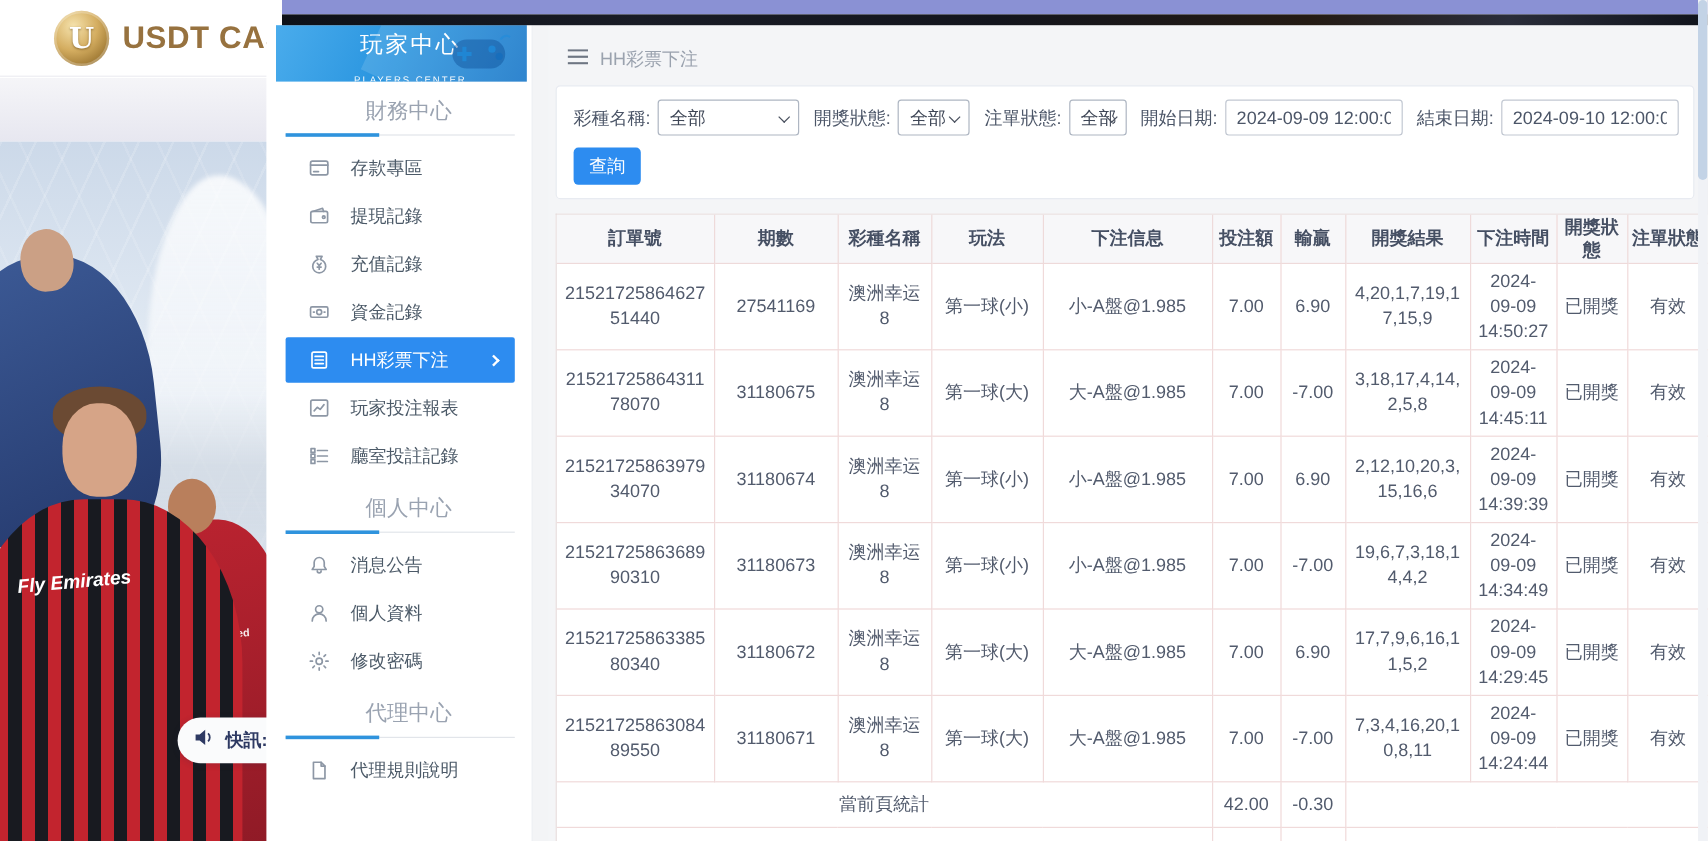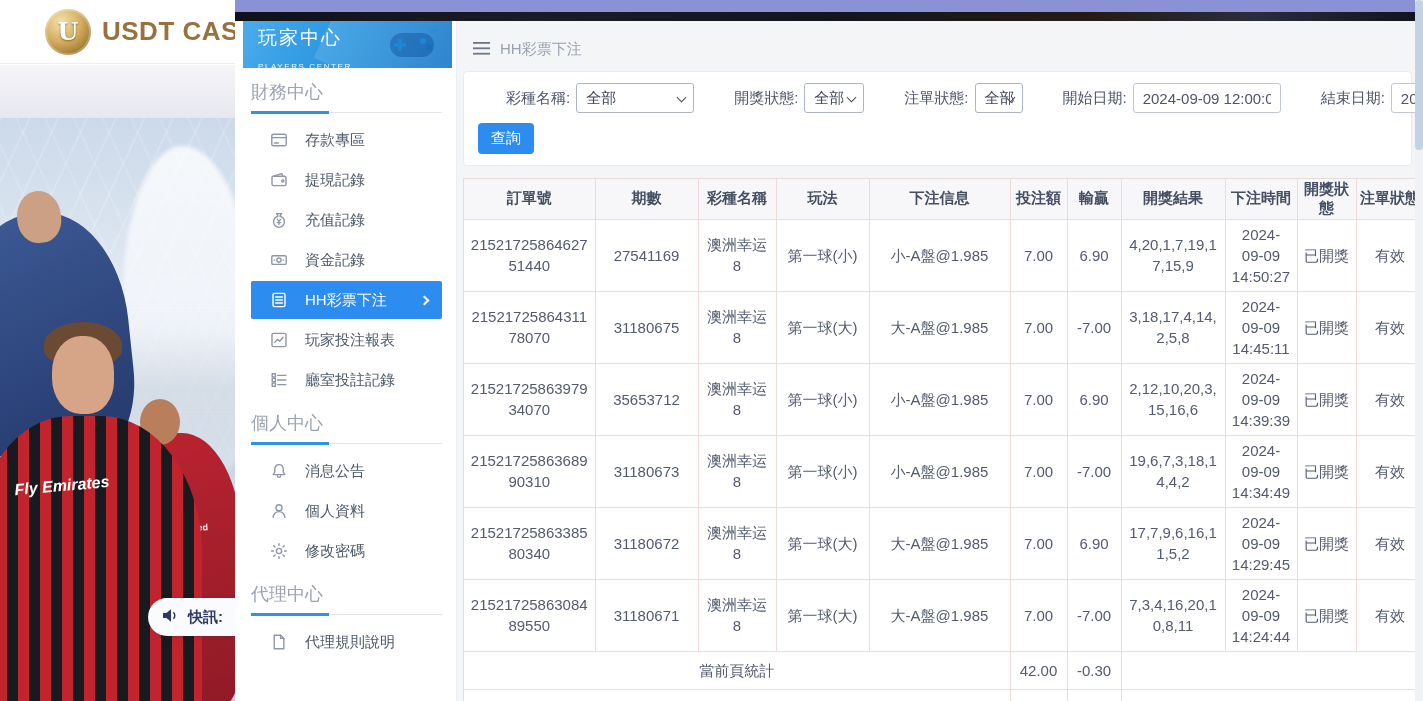--- a/index.html
+++ b/index.html
@@ -40,21 +40,21 @@
   .ticker { position:absolute; left:148px; top:598px; width:87px; height:38px; background:#fafbfc; border-radius:19px 0 0 19px;
     box-shadow:0 1px 5px rgba(30,40,70,.18); display:flex; align-items:center; gap:8px; padding-left:13px; z-index:4; }
   .ticker-label { font-size:15px; font-weight:bold; color:#2e3a63; }
 
   
   .strip-purple { position:absolute; left:235px; right:0; top:0; height:12px; background:#8a91d4; z-index:6; }
   .strip-dark { position:absolute; left:235px; right:0; top:12px; height:9px; z-index:6;
     background:linear-gradient(90deg,#0e1118,#191c26 25%,#13151d 50%,#241b14 72%,#2a2d3a 86%,#10131b); }
 
   
-  .sidebar { position:absolute; left:235px; top:21px; bottom:0; width:222px; background:#fff; z-index:5; border-right:1px solid #eceef2; }
+  .sidebar { position:absolute; left:222px; top:21px; bottom:0; width:222px; background:#fff; z-index:5; border-right:1px solid #eceef2;text-align:center; }
   .ps-header { margin:0 4px 8px 8px; height:47px; position:relative; overflow:hidden; color:#fff; padding:6px 0 0 15px;
     background:linear-gradient(115deg,#4aacec 0%,#2b96e0 45%,#1173c7 100%); }
   .ps-header::before { content:''; position:absolute; right:-30px; top:-46px; width:150px; height:120px; background:rgba(255,255,255,.13); transform:rotate(25deg); }
   .ps-title { font-size:19px; letter-spacing:2px; line-height:22px; }
   .ps-sub { font-size:8px; letter-spacing:1.6px; opacity:.95;margin-top:13px; }
   .ps-controller { position:absolute; right:12px; top:6px; }
   .sec-title { margin:12px 0 0 16px; font-size:18px; color:#9aa3b1; }
   .sec-underline { margin:8px 14px 8px 16px; height:1px; background:#e2e5ea; position:relative; }
   .sec-underline i { position:absolute; left:0; top:-1px; width:78px; height:3px; background:#2f93dd; display:block; }
   .menu-item { margin:2px 14px 0 16px; height:38px; display:flex; align-items:center; padding-left:19px; gap:17px; border-radius:2px; cursor:pointer; }
@@ -64,21 +64,21 @@
   .menu-item.active { background:#2d8cf0; }
   .menu-item.active .mi-label { color:#fff; }
   .menu-item.active .mi-icon { color:#fff; }
   .mi-chev { margin-left:auto; margin-right:14px; width:7px; height:7px; border-top:2px solid #fff; border-right:2px solid #fff; transform:rotate(45deg); }
 
   
   .main { position:absolute; left:457px; top:21px; right:0; bottom:0; background:#f4f5f7; }
   .breadcrumb { display:flex; align-items:center; gap:10px; padding:15px 0 0 16px; color:#9aa2ae; font-size:15px; height:41px; }
   .filter-card { margin:9px 11px 0 6px; background:#fff; border:1px solid #e8ebf1; border-radius:4px; padding:11px 14px; }
   .filter-row { display:flex; align-items:center; font-size:15px; color:#4c5668; white-space:nowrap; }
-  .f-label { margin-right:6px;margin-left:28px; }
+  .f-label { margin-right:6px; }
   .select-box { position:relative; display:inline-flex; align-items:center; border:1px solid #aeb6c2; border-radius:3px; height:30px; background:#fff; padding:0 24px 0 9px; margin-right:12px; cursor:pointer; color:#3e4656; }
   .select-box .chev { position:absolute; right:8px; top:10px; width:7px; height:7px; border-right:1.6px solid #49505e; border-bottom:1.6px solid #49505e; transform:rotate(45deg); }
   .w-lottery { min-width:118px; } .w-draw { min-width:60px; } .w-order { min-width:48px; }
   .date-input { height:30px; border:1px solid #c2c8d2; border-radius:3px; padding:0 9px; font-size:15px; color:#4c5668; width:148px; margin-right:12px; font-family:inherit; background:#fff; }
   .btn-query { margin-top:10px; background:#2d8cf0; color:#fff; border:none; border-radius:4px; font-size:15px; padding:6px 13px; cursor:pointer; font-family:inherit; }
 
   .table-card { margin:12px 0 0 6px; background:#fff; border:1px solid #e6dcdc; border-right:none; }
   table { border-collapse:collapse; table-layout:fixed; width:960px; font-size:15px; color:#525b6d; }
   th { background:#f7f7f9; font-weight:bold; color:#454f63; height:40px; border-right:1px solid #eedada; border-bottom:1px solid #eedada; padding:0 3px; }
   td { text-align:center; border-right:1px solid #f0dada; border-bottom:1px solid #f0dada; padding:4px 6px; line-height:21px; }
@@ -363,21 +363,21 @@
               <td class="c4">大-A盤@1.985</td>
               <td class="c5">7.00</td>
               <td class="c6">-7.00</td>
               <td class="c7">3,18,17,4,14,2,5,8</td>
               <td class="c8">2024-09-09 14:45:11</td>
               <td class="c9">已開獎</td>
               <td class="c10">有效</td>
             </tr>
             <tr class="data-row">
               <td class="c0">2152172586397934070</td>
-              <td class="c1">35653712</td>
+              <td class="c1">31180674</td>
               <td class="c2">澳洲幸运8</td>
               <td class="c3">第一球(小)</td>
               <td class="c4">小-A盤@1.985</td>
               <td class="c5">7.00</td>
               <td class="c6">6.90</td>
               <td class="c7">2,12,10,20,3,15,16,6</td>
               <td class="c8">2024-09-09 14:39:39</td>
               <td class="c9">已開獎</td>
               <td class="c10">有效</td>
             </tr>

